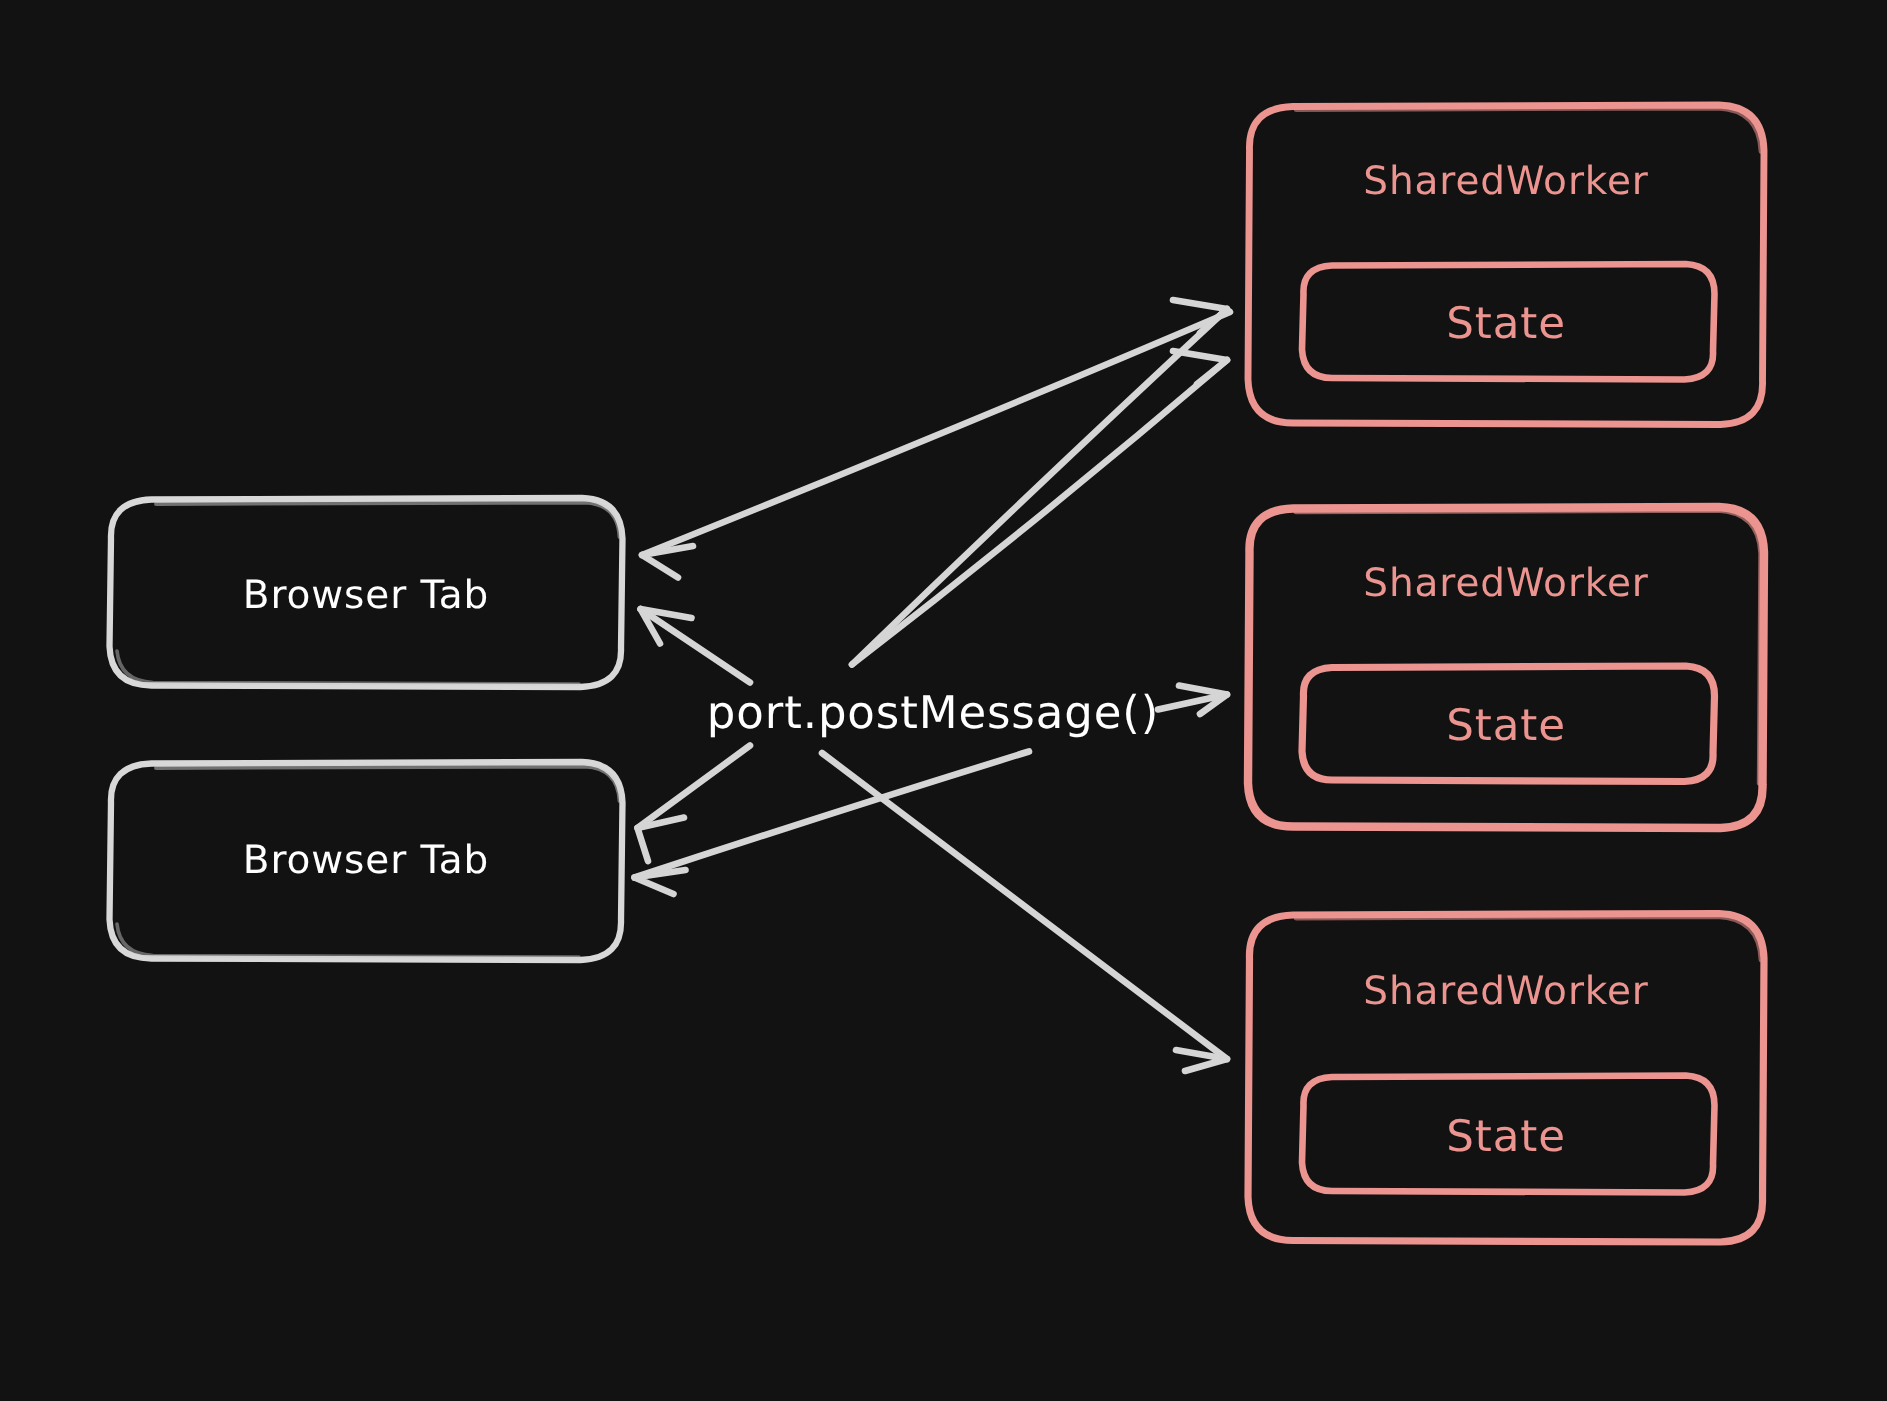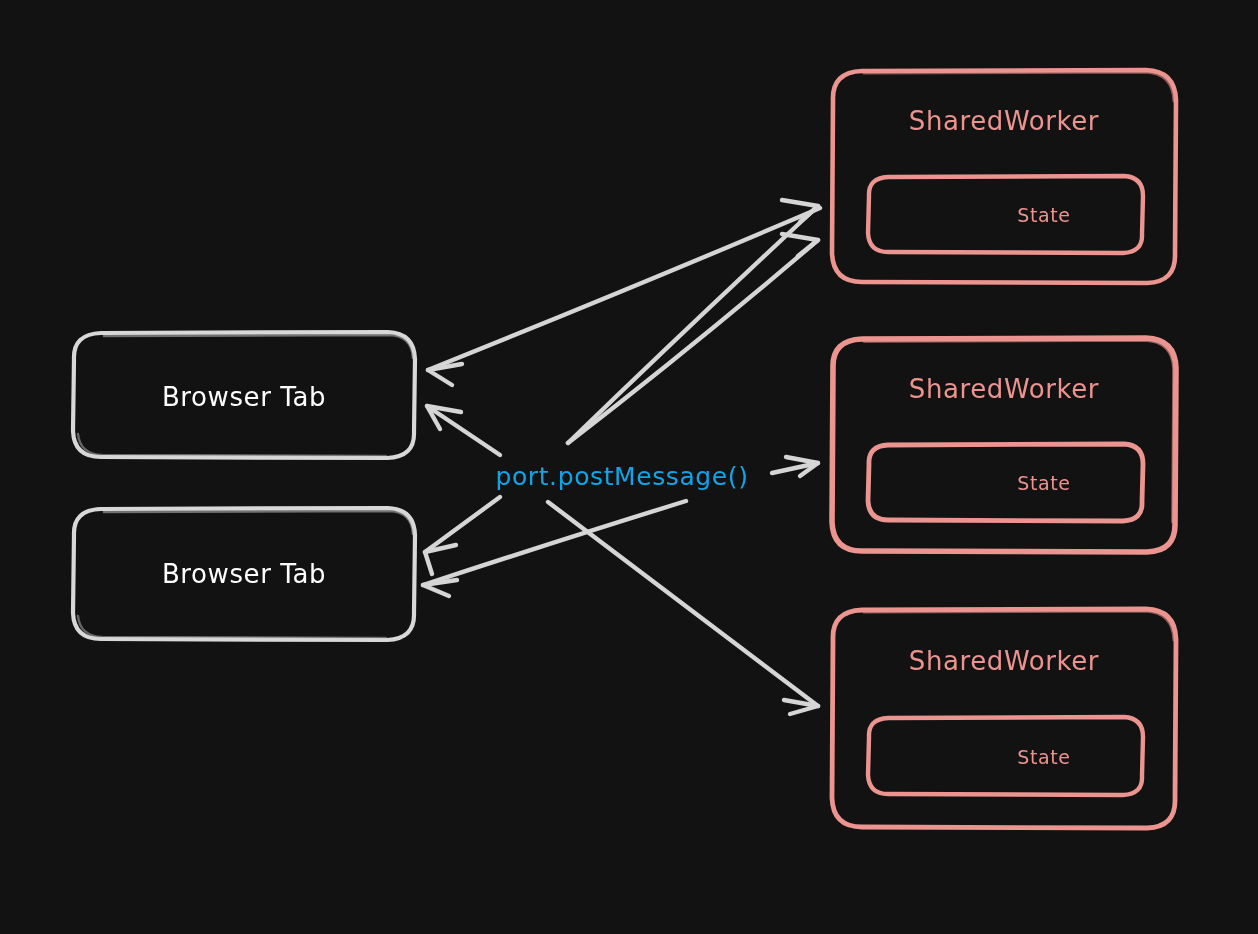--- a/index.html
+++ b/index.html
@@ -34,30 +34,29 @@
     white-space: nowrap;
     transform: translate(-50%, -50%);
     pointer-events: none;
   }
   .label-worker {
     color: #eb9490;
     font-size: 26px;
   }
   .label-state {
     color: #eb9490;
-    font-size: 19px;
-    margin-left: 40px;
+    font-size: 29px;
   }
   .label-tab {
     color: #ffffff;
     font-size: 26px;
   }
   .label-port {
-    color: #0ea5e9;
-    font-size: 25px;
+    color: #ffffff;
+    font-size: 30px;
   }
 </style>
 </head>
 <body>
 
 <div id="canvas">
 
   <svg id="diagram-svg" viewBox="0 0 1258 934">
 
     <g>

